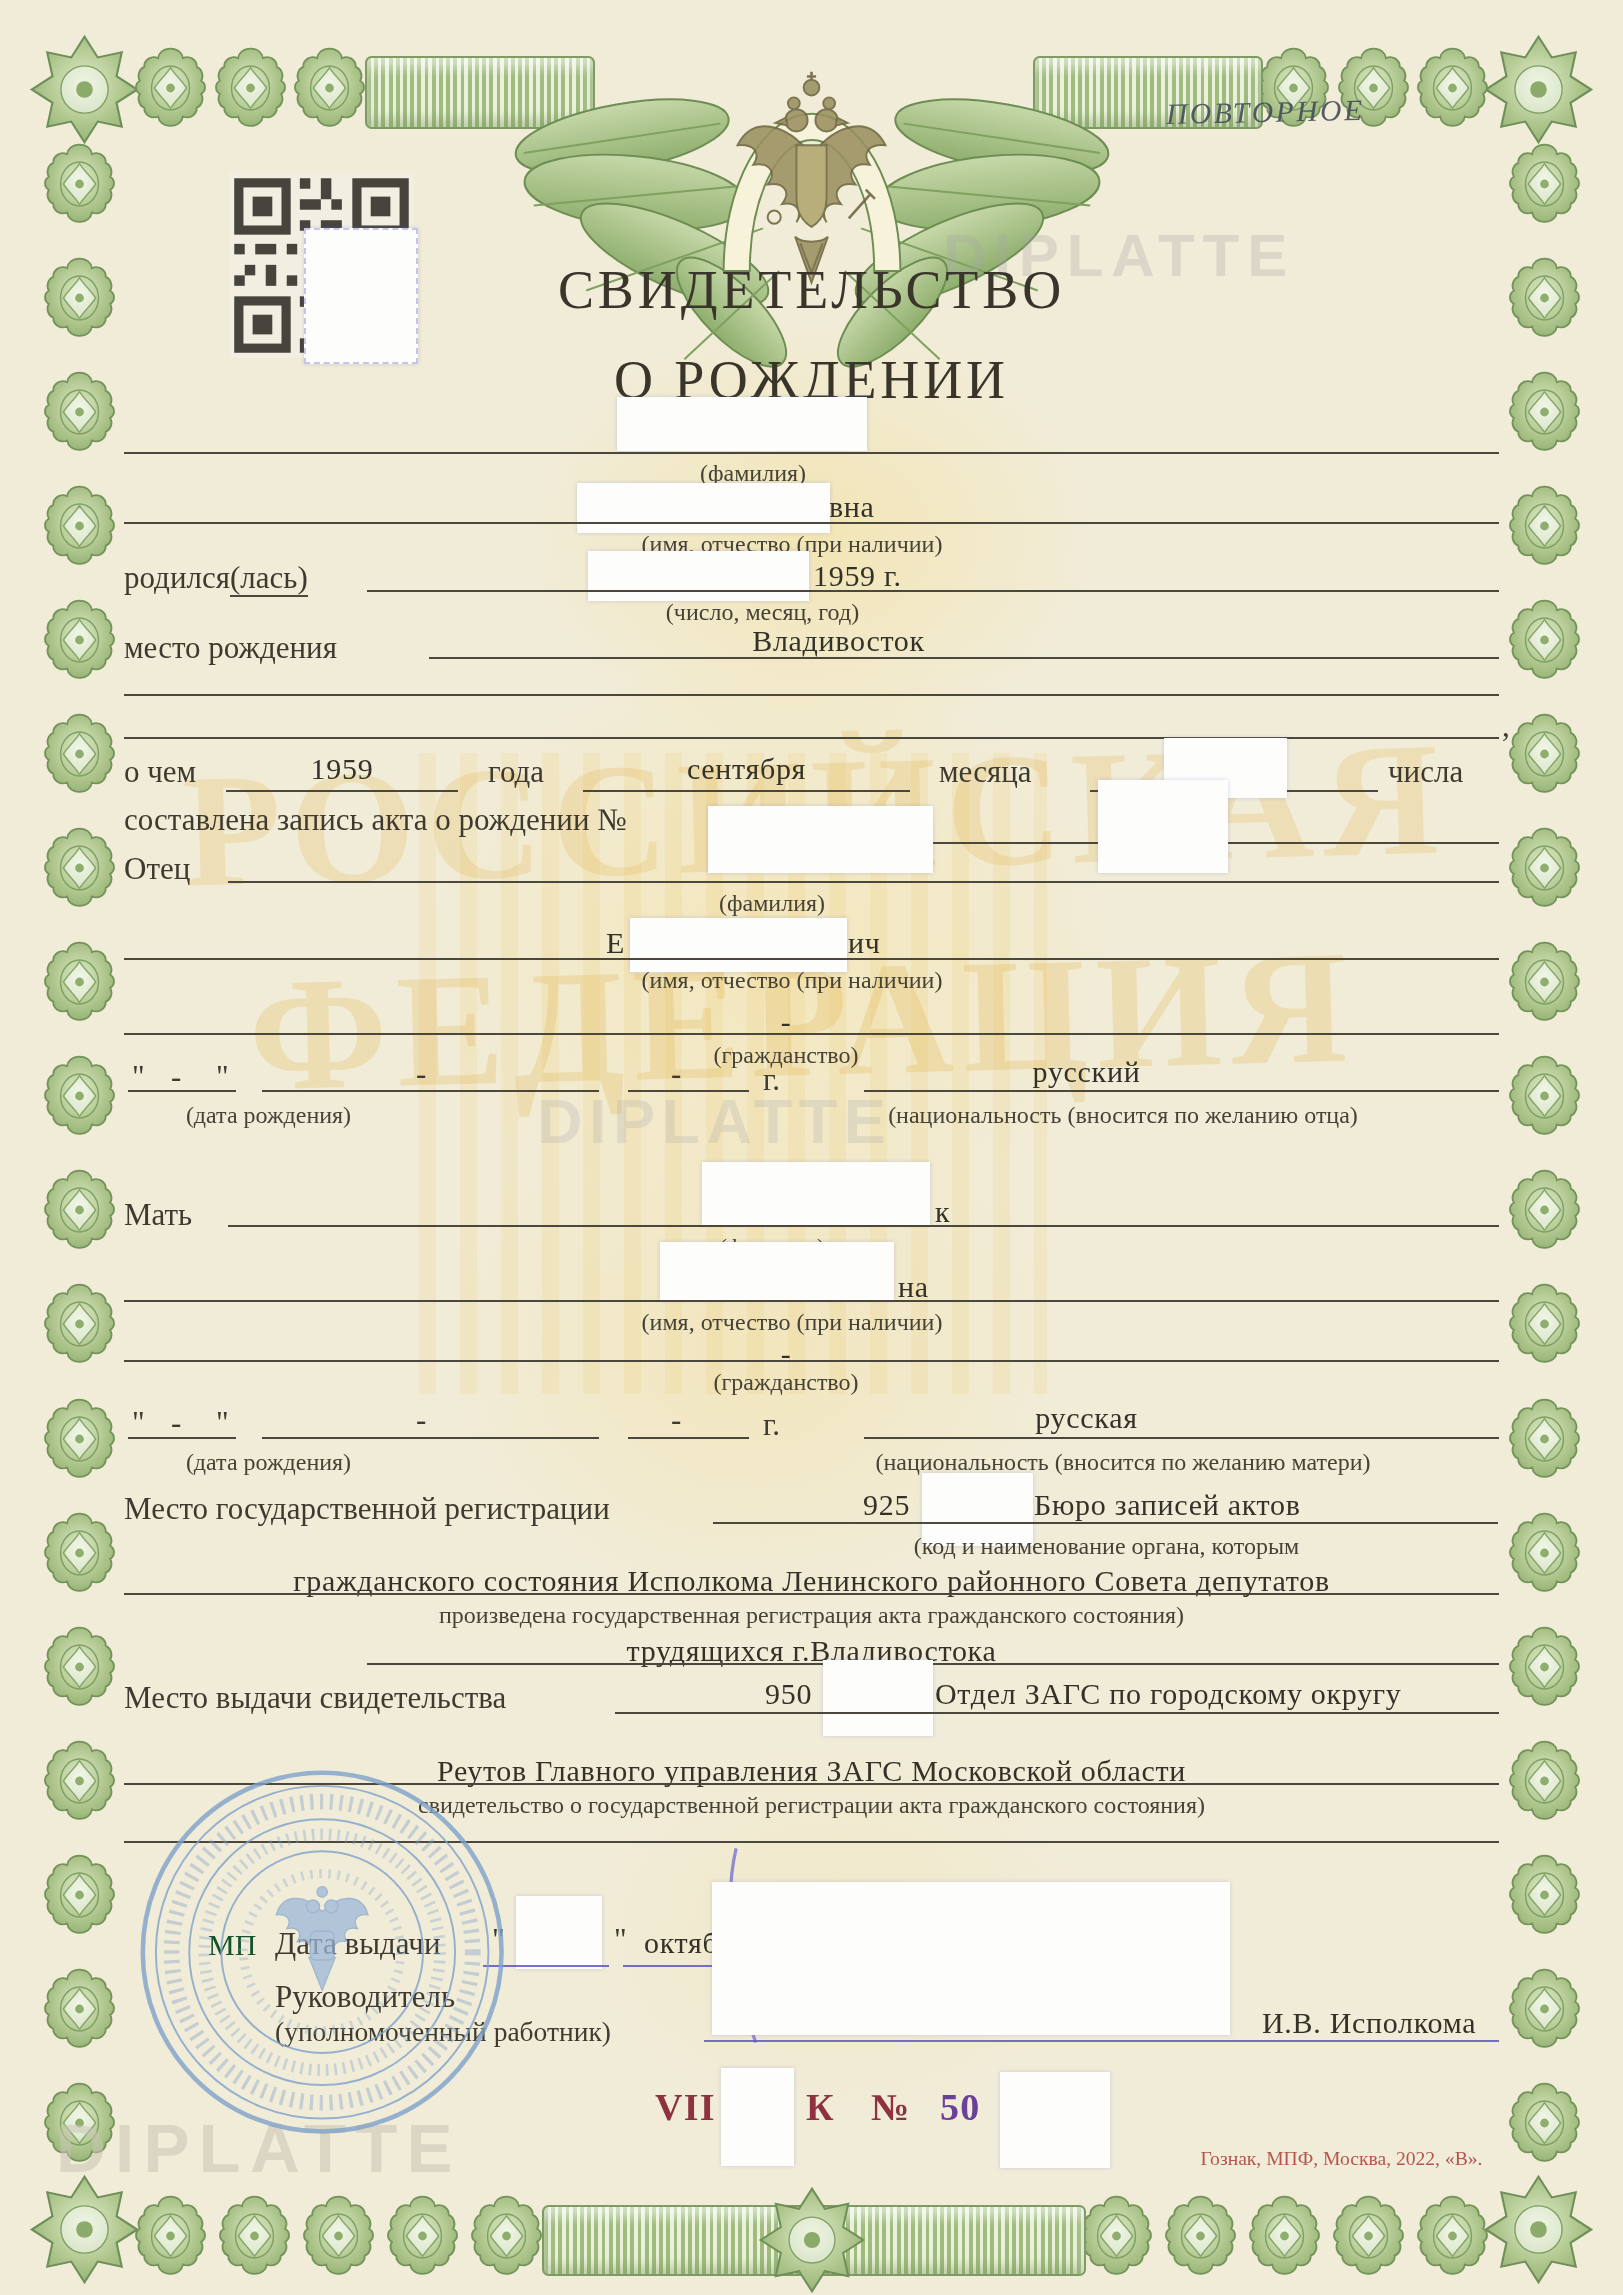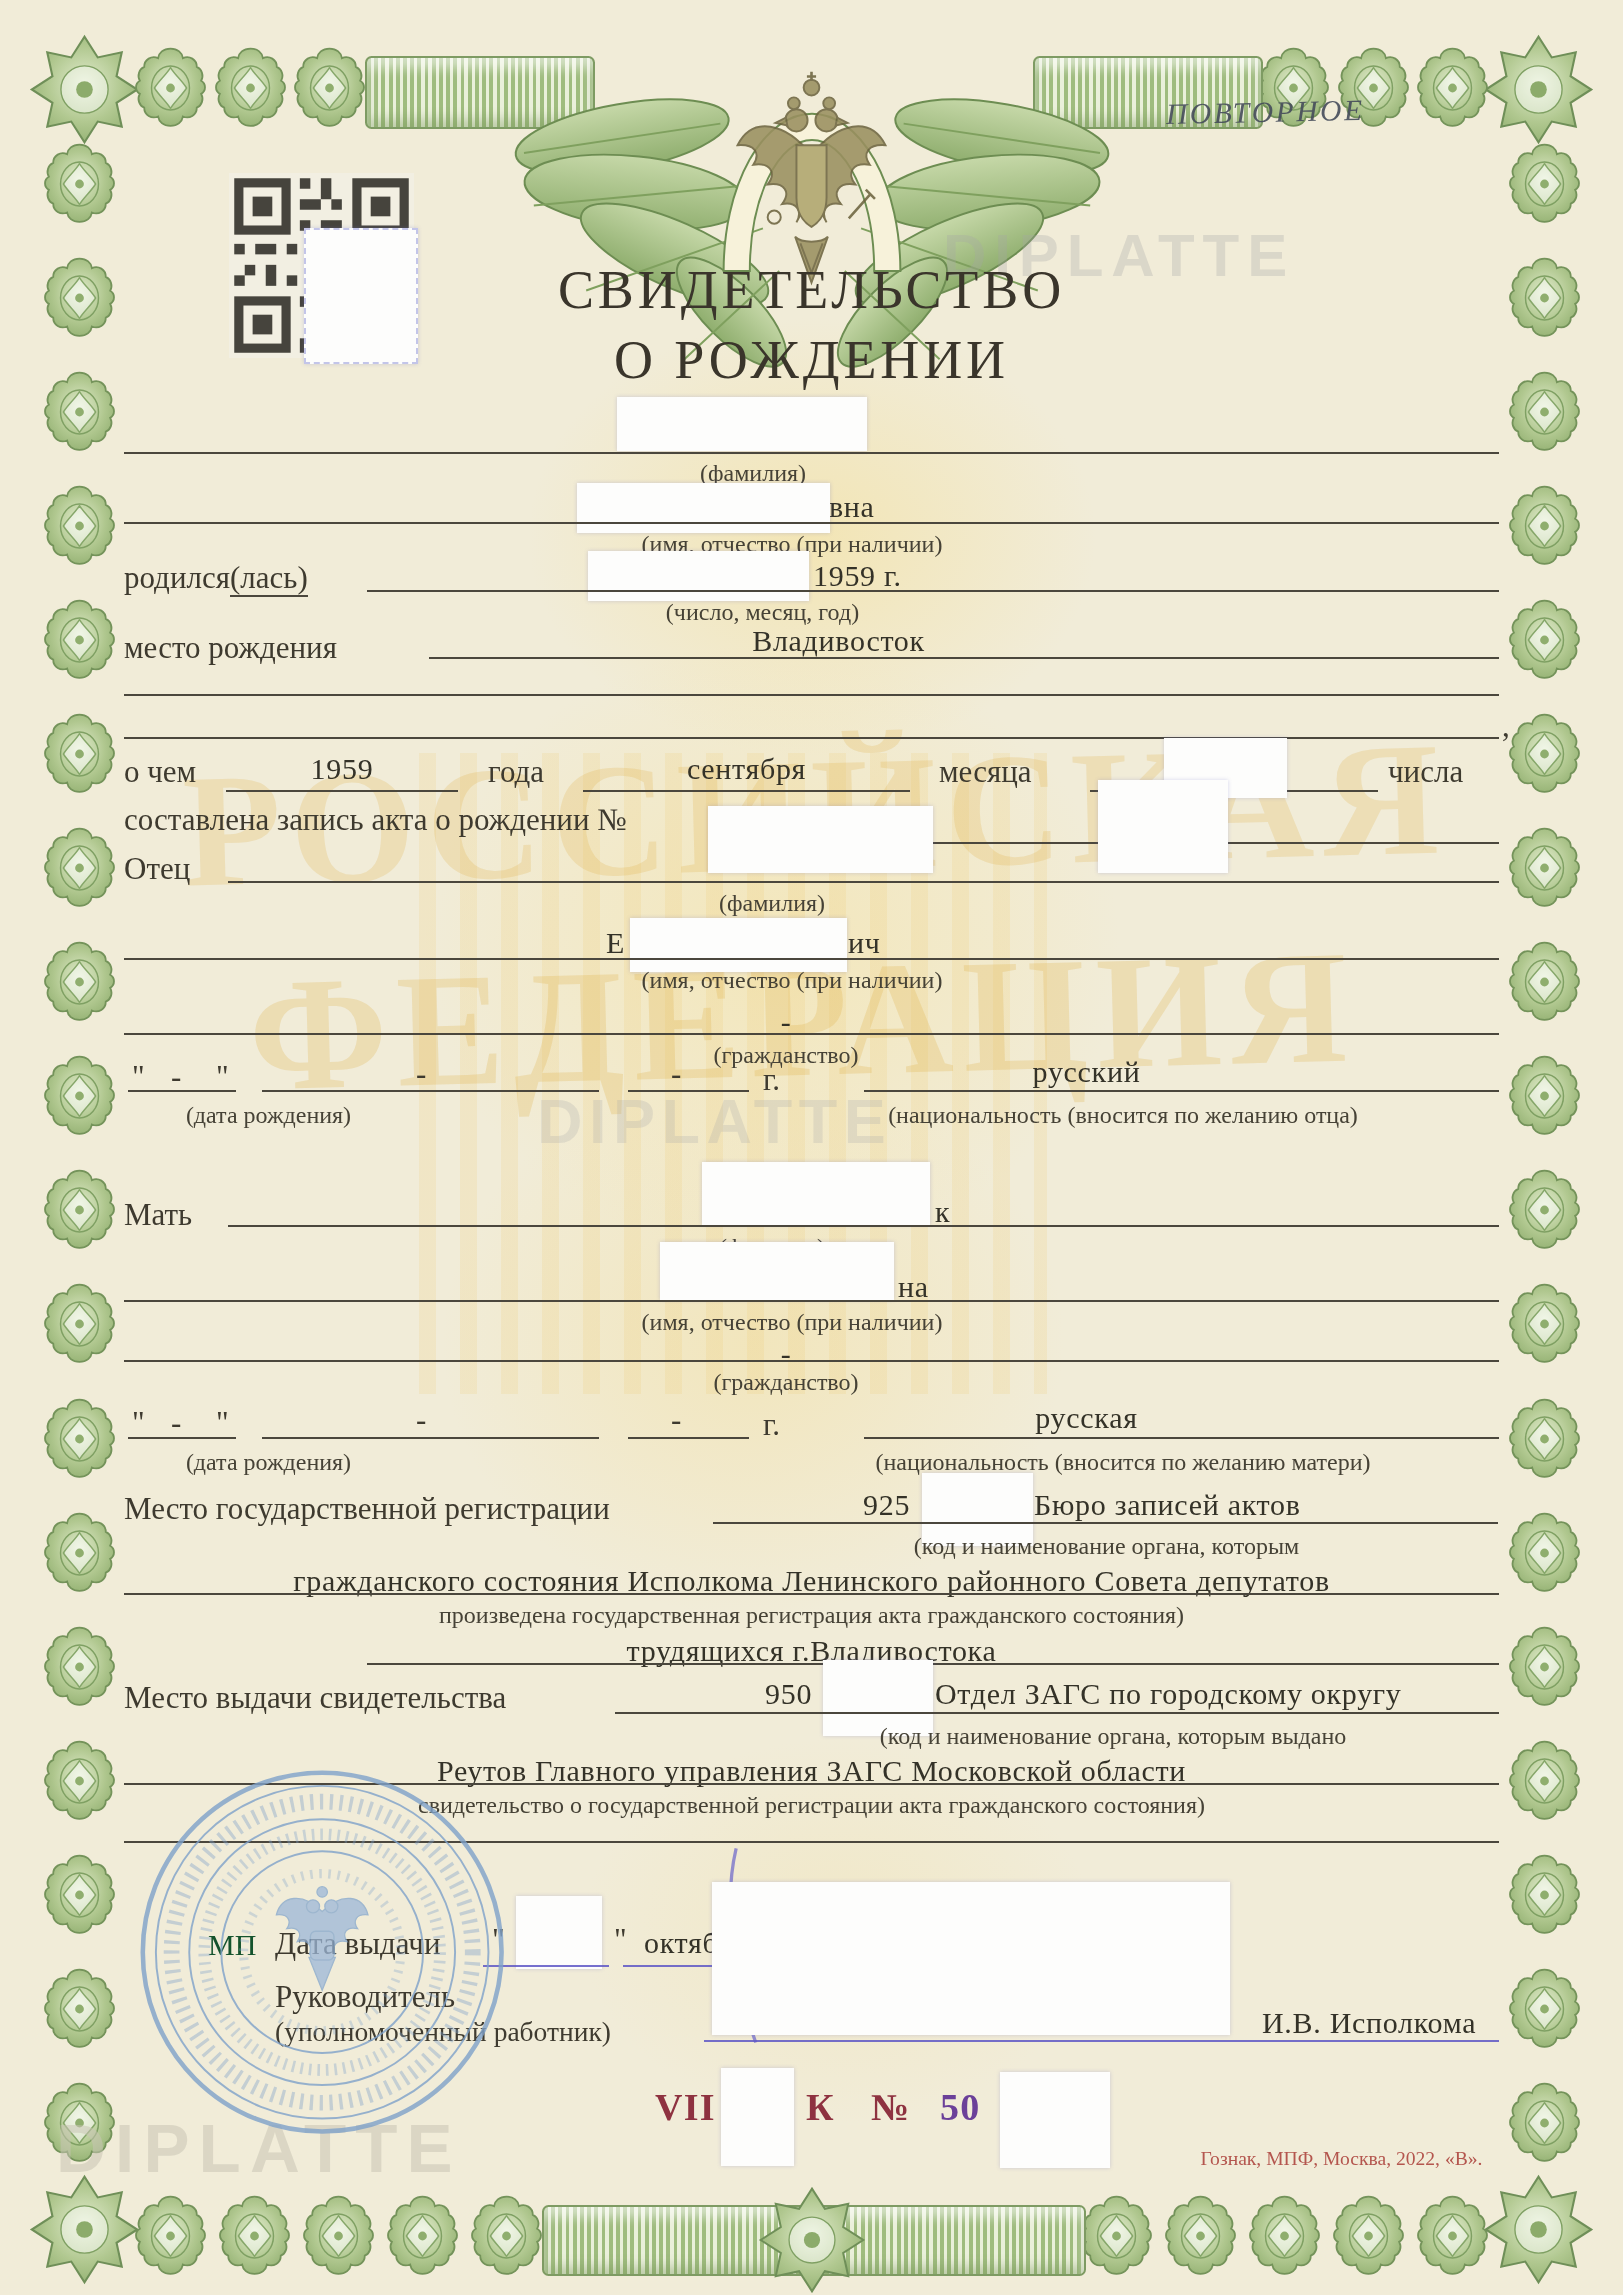--- a/index.html
+++ b/index.html
@@ -337,21 +337,21 @@
         <rect x="8" y="156" width="16" height="16"></rect>
         <rect x="120" y="140" width="16" height="16"></rect>
       <rect x="108" y="188" width="16" height="16"></rect>
         <rect x="108" y="252" width="16" height="22"></rect>
         <rect x="124" y="220" width="16" height="16"></rect>
     </g>
   </svg>
   <div class="redact" style="left:304px;top:228px;width:114px;height:136px;outline:2px dashed rgba(90,95,200,.35);outline-offset:-2px"></div>
 
   <div class="txt title c" style="left:419px;top:259px;width:785px">СВИДЕТЕЛЬСТВО</div>
-  <div class="txt title c" style="left:419px;top:329px;width:785px">О РОЖДЕНИИ</div>
+  <div class="txt title c" style="left:419px;top:349px;width:785px">О РОЖДЕНИИ</div>
 
   <div class="redact" style="left:617px;top:397px;width:250px;height:54px"></div>
   <div class="rule" style="left:124px;top:452px;width:1375px"></div>
   <div class="txt lbl c" style="left:622px;top:460px;width:262px">(фамилия)</div>
 
   <div class="txt val" style="left:829px;top:490px">вна</div>
   <div class="redact" style="left:577px;top:483px;width:253px;height:50px"></div>
   <div class="rule" style="left:124px;top:522px;width:1375px"></div>
   <div class="txt lbl c" style="left:589px;top:531px;width:406px">(имя, отчество (при наличии)</div>
 
@@ -453,21 +453,20 @@
   <div class="txt lbl c" style="left:124px;top:1602px;width:1375px">произведена государственная регистрация акта гражданского состояния)</div>
 
   <div class="txt val c" style="left:124px;top:1634px;width:1375px">трудящихся г.Владивостока</div>
   <div class="rule" style="left:367px;top:1663px;width:1132px"></div>
 
   <div class="txt frm" style="left:124px;top:1680px">Место выдачи свидетельства</div>
   <div class="txt val" style="left:765px;top:1677px">950</div>
   <div class="redact" style="left:823px;top:1660px;width:110px;height:76px"></div>
   <div class="txt val" style="left:935px;top:1677px">Отдел ЗАГС по городскому округу</div>
   <div class="rule" style="left:615px;top:1712px;width:884px"></div>
-  <div class="txt lbl c" style="left:753px;top:1723px;width:720px">(код и наименование органа, которым выдано</div>
 
   <div class="txt val c" style="left:124px;top:1754px;width:1375px">Реутов Главного управления ЗАГС Московской области</div>
   <div class="rule" style="left:124px;top:1783px;width:1375px"></div>
   <div class="txt lbl c" style="left:124px;top:1792px;width:1375px">свидетельство о государственной регистрации акта гражданского состояния)</div>
 
   <div class="rule" style="left:124px;top:1841px;width:1375px"></div>
 
   <svg class="abs" style="left:710px;top:1843px;width:85px;height:203px" viewBox="0 0 130 310">
     <path d="M70 305 C 40 220 18 100 40 8" fill="none" stroke="#7b74cb" stroke-width="5" opacity=".8"></path>
   </svg>

